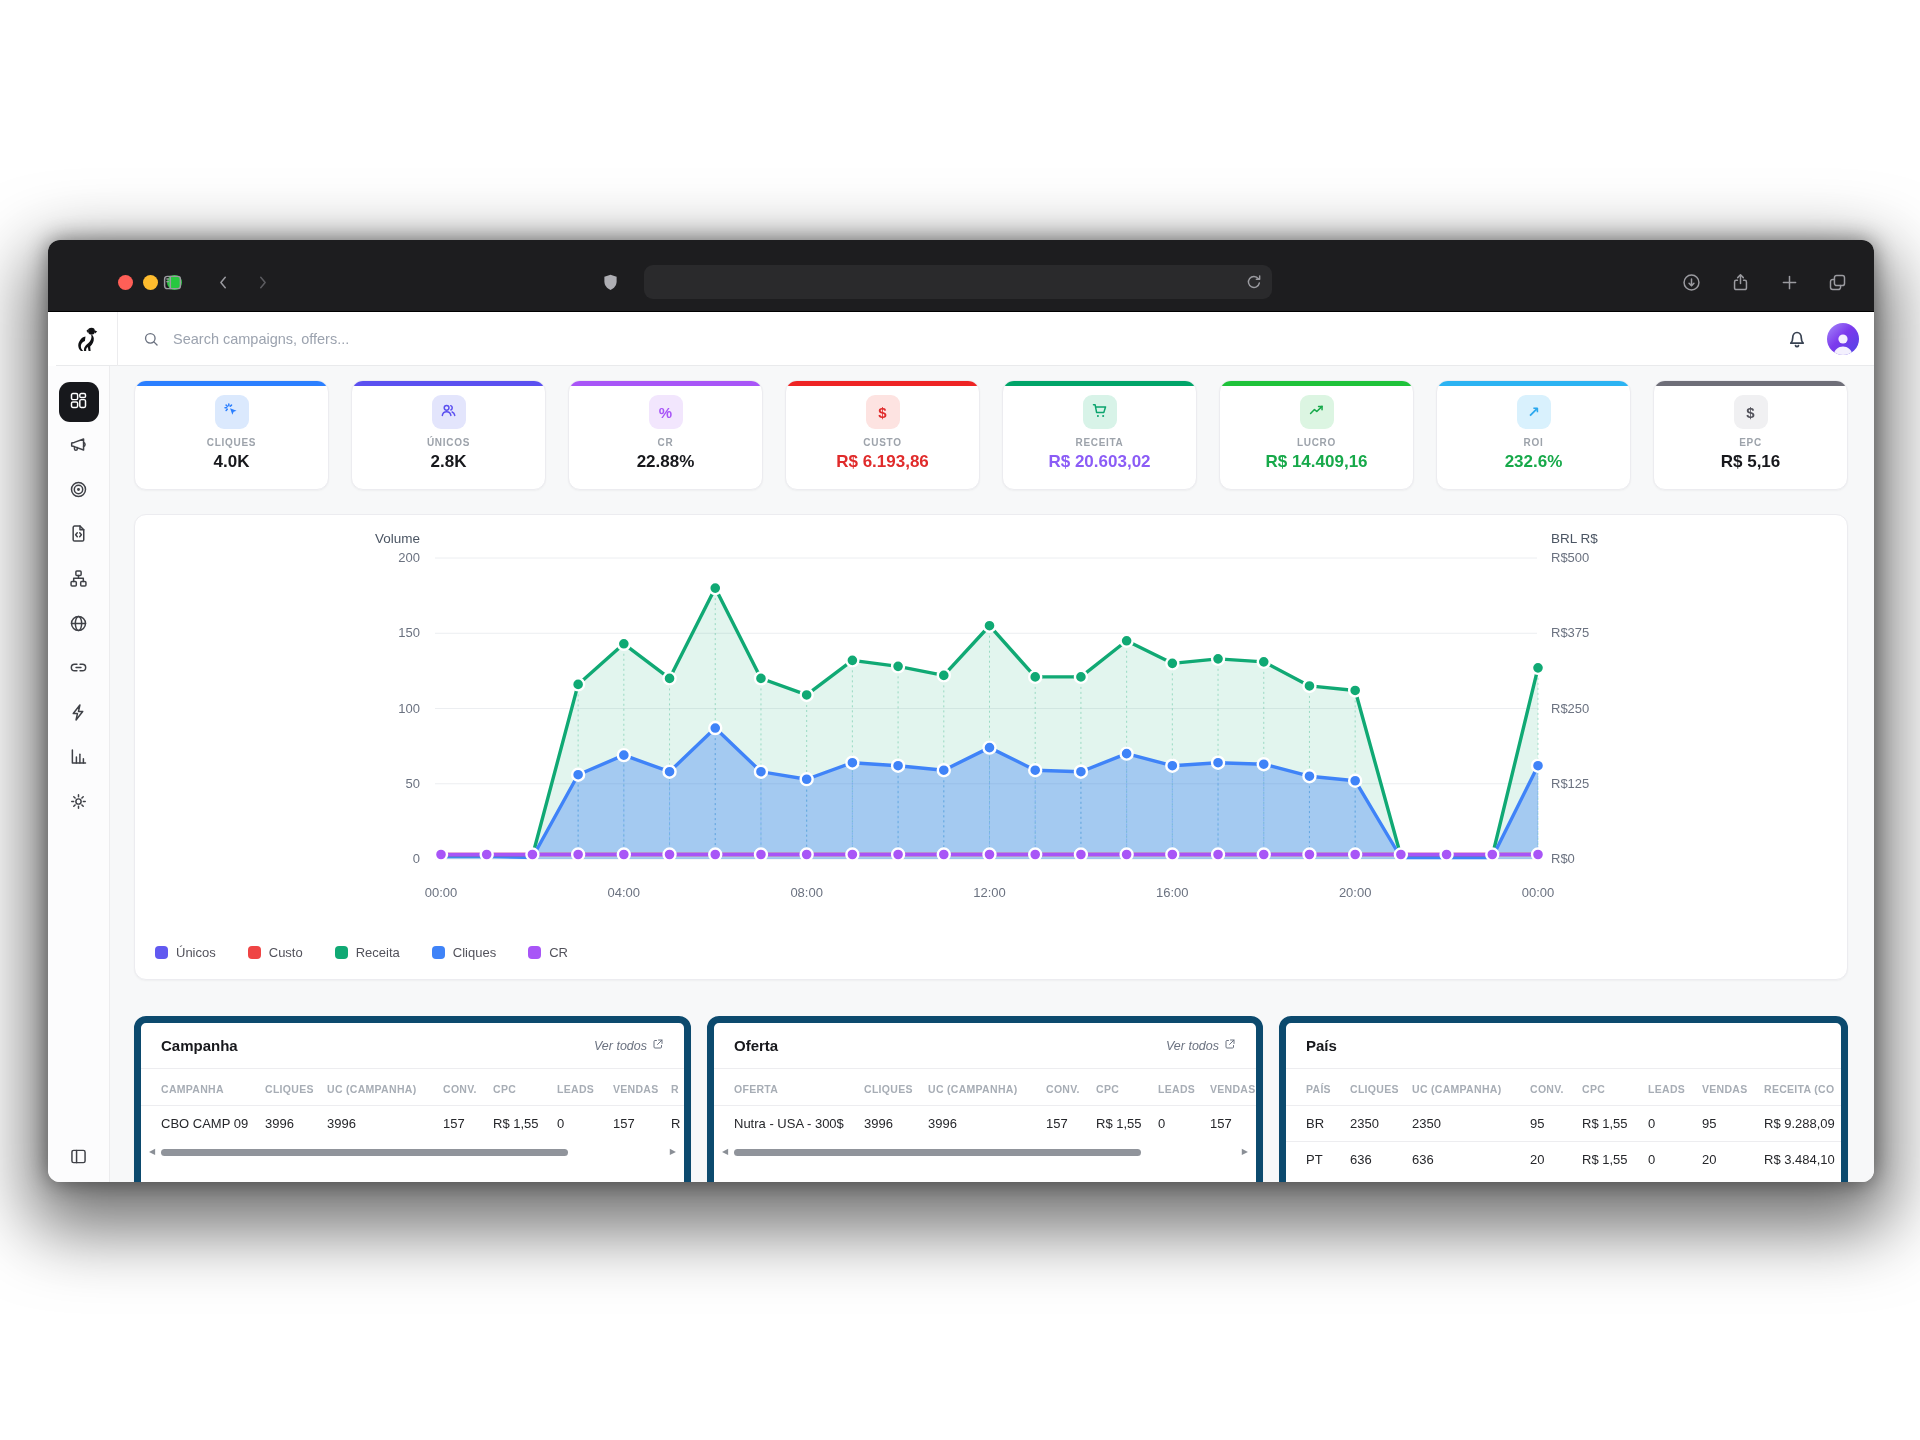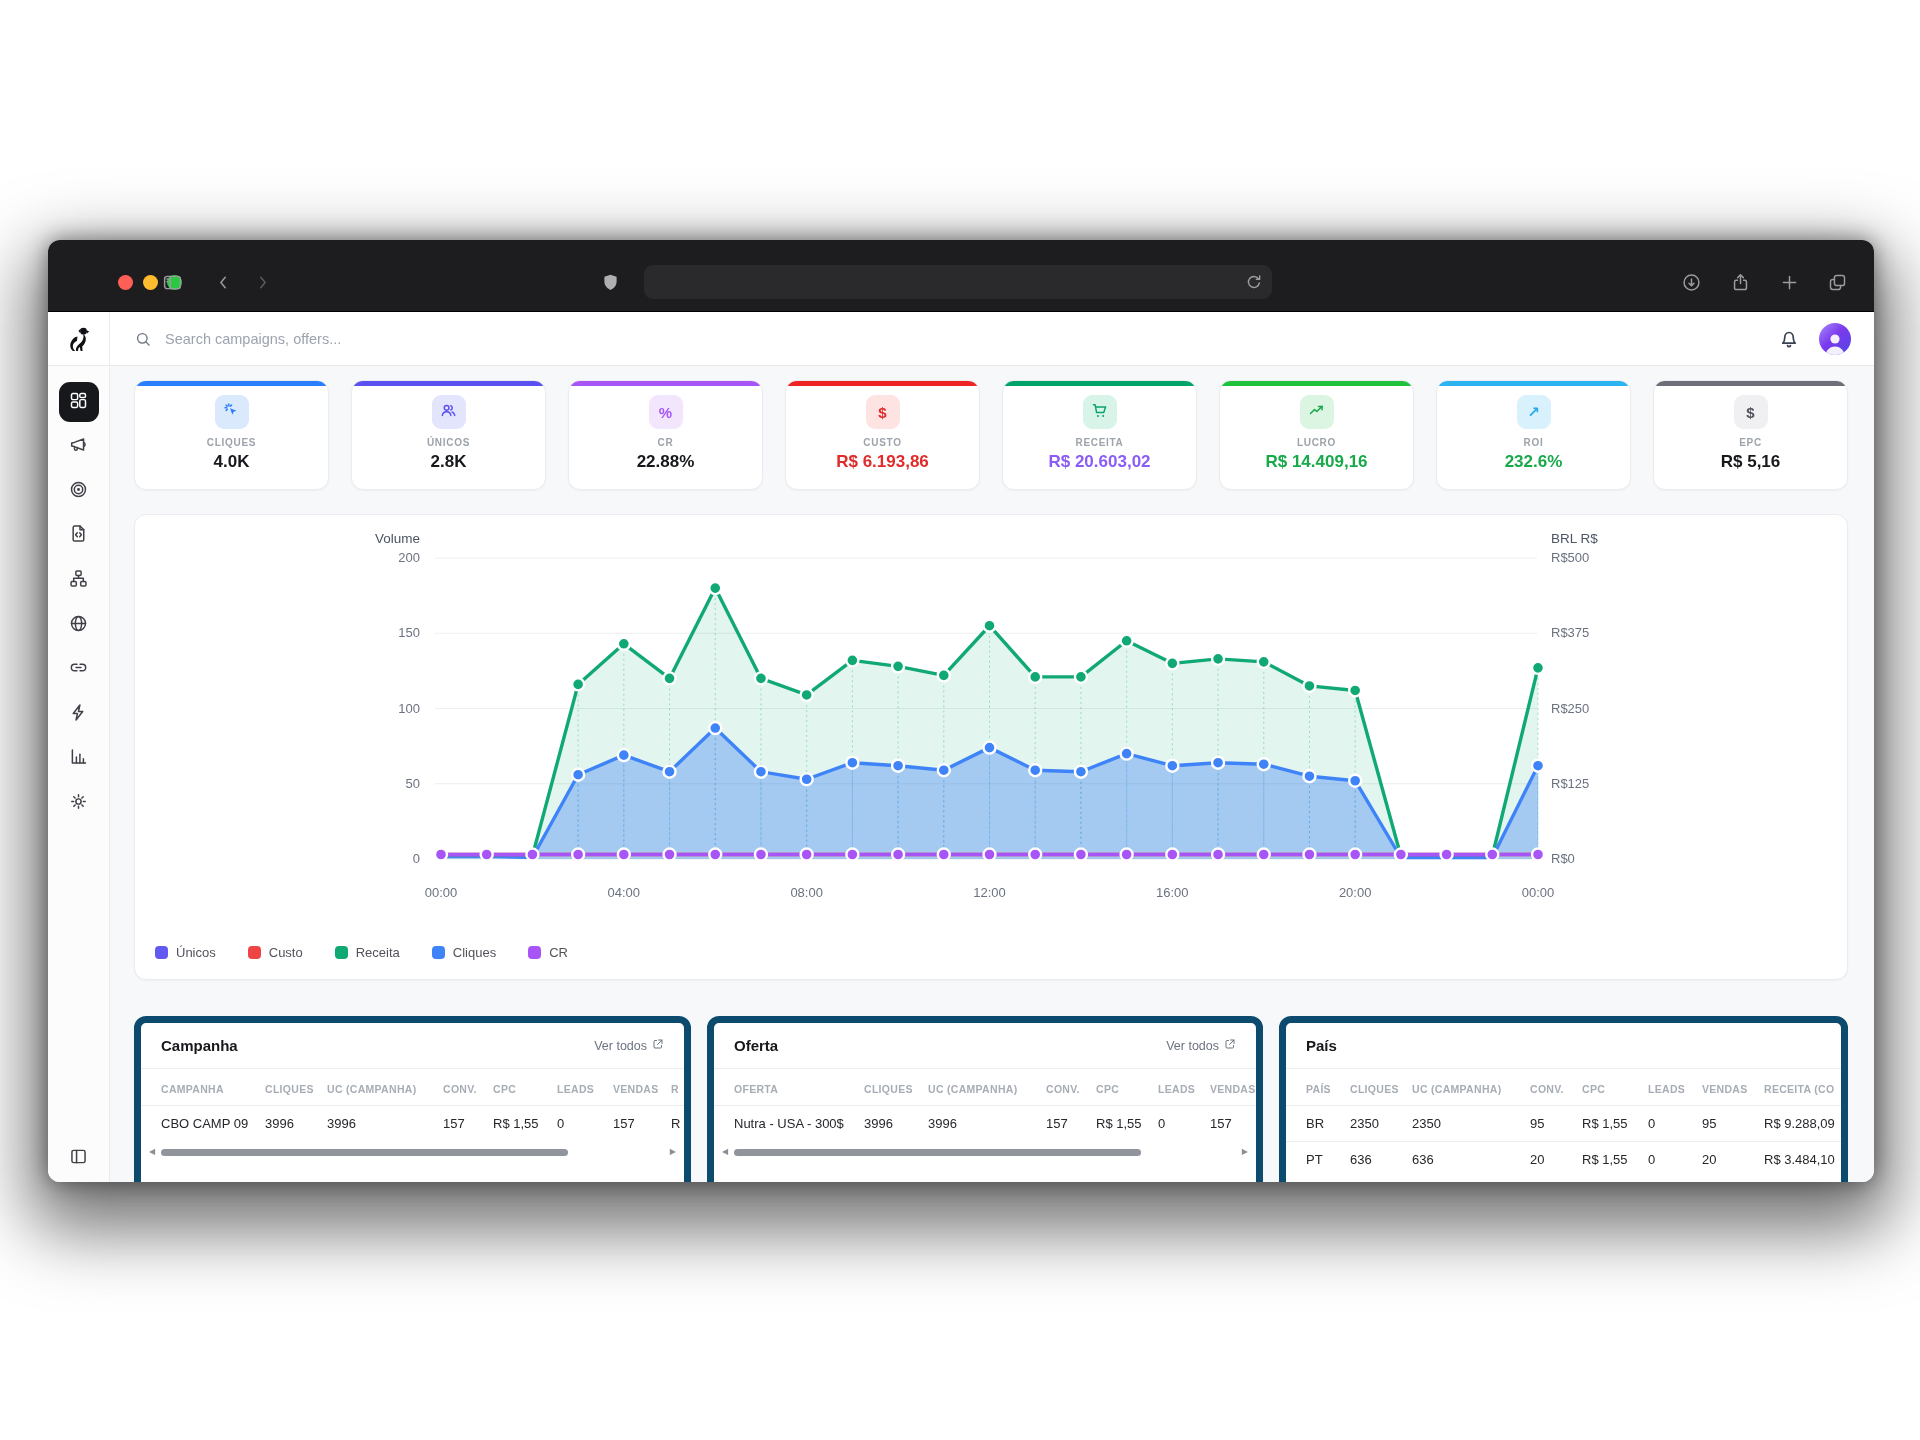--- a/index.html
+++ b/index.html
@@ -12,21 +12,21 @@
   
   .titlebar{position:absolute;left:0;top:0;width:100%;height:72px;background:#1d1d1f;
             border-bottom:1px solid #000;}
   .traffic{position:absolute;top:35px;width:15px;height:15px;border-radius:50%;}
   .tb-ic{position:absolute;top:32px;width:21px;height:21px;color:#9b9ba0;}
   .tb-ic svg{width:21px;height:21px;}
   .urlbar{position:absolute;left:596px;top:25px;width:628px;height:34px;border-radius:9px;
           background:#2a2a2c;}
   .urlbar .reload{position:absolute;right:8px;top:7px;width:20px;height:20px;color:#9b9ba0;}
   
-  .appbar{position:absolute;left:0;top:72px;width:100%;height:54px;background:#fff;
+  .appbar{position:absolute;left:8px;top:72px;width:100%;height:54px;background:#fff;
           border-bottom:1px solid #e9eaec;}
   .logo-cell{position:absolute;left:0;top:0;width:62px;height:54px;border-right:1px solid #ececee;
              display:flex;align-items:center;justify-content:center;color:#101114;}
   .searchwrap{position:absolute;left:86px;top:0;height:54px;display:flex;align-items:center;gap:10px;color:#6b7280;}
   .searchwrap svg{width:19px;height:19px;}
   .searchwrap input{border:none;outline:none;font-size:14.5px;color:#374151;width:420px;background:transparent;
                     font-family:"Liberation Sans",sans-serif;}
   .searchwrap input::placeholder{color:#9ca3af;}
   .bell{position:absolute;left:1729px;top:15px;width:24px;height:24px;color:#374151;}
   .avatar{position:absolute;left:1771px;top:11px;width:32px;height:32px;border-radius:50%;
@@ -56,21 +56,21 @@
              border:1px solid #ececf0;border-radius:12px;box-shadow:0 1px 2px rgba(0,0,0,.04);}
   .legend{position:absolute;left:20px;top:430px;display:flex;gap:32px;align-items:center;}
   .legend .li{display:flex;align-items:center;gap:8px;font-size:13px;color:#52525b;}
   .legend .sw{width:13px;height:13px;border-radius:4px;}
   
   .tcard{position:absolute;background:#fff;border:7px solid #0c4a6e;border-radius:12px;
          box-shadow:0 1px 2px rgba(0,0,0,.04);overflow:hidden;}
   .tcard .thead{display:flex;justify-content:space-between;align-items:center;height:46px;
                 padding:0 20px;border-bottom:1px solid #ededf0;}
   .tcard .ttitle{font-size:15px;font-weight:bold;color:#17181c;}
-  .tcard .tlink{font-size:12.5px;color:#6b7280;display:flex;align-items:center;gap:5px;}
+  .tcard .tlink{font-size:12.5px;color:#6b7280;display:flex;align-items:center;gap:5px;font-style:italic;}
   .tcard .tlink svg{width:12px;height:12px;}
   .trow{display:flex;white-space:nowrap;padding:0 0 0 20px;align-items:center;}
   .trow.h{height:32px;margin-top:4px;}
   .trow.h span{font-size:10.5px;color:#a7adb5;letter-spacing:.3px;font-weight:bold;}
   .trow.d{height:36px;border-top:1px solid #ededf0;}
   .trow.d span{font-size:13px;color:#26272b;}
   .trow span{flex:none;overflow:hidden;}
   .scrollrow{display:flex;align-items:center;height:18px;margin:2px 8px 0 8px;}
   .scrollrow .arr{font-size:8px;color:#8a8f96;line-height:1;}
   .scrollrow .track{flex:1;height:7px;margin:0 6px;position:relative;}

